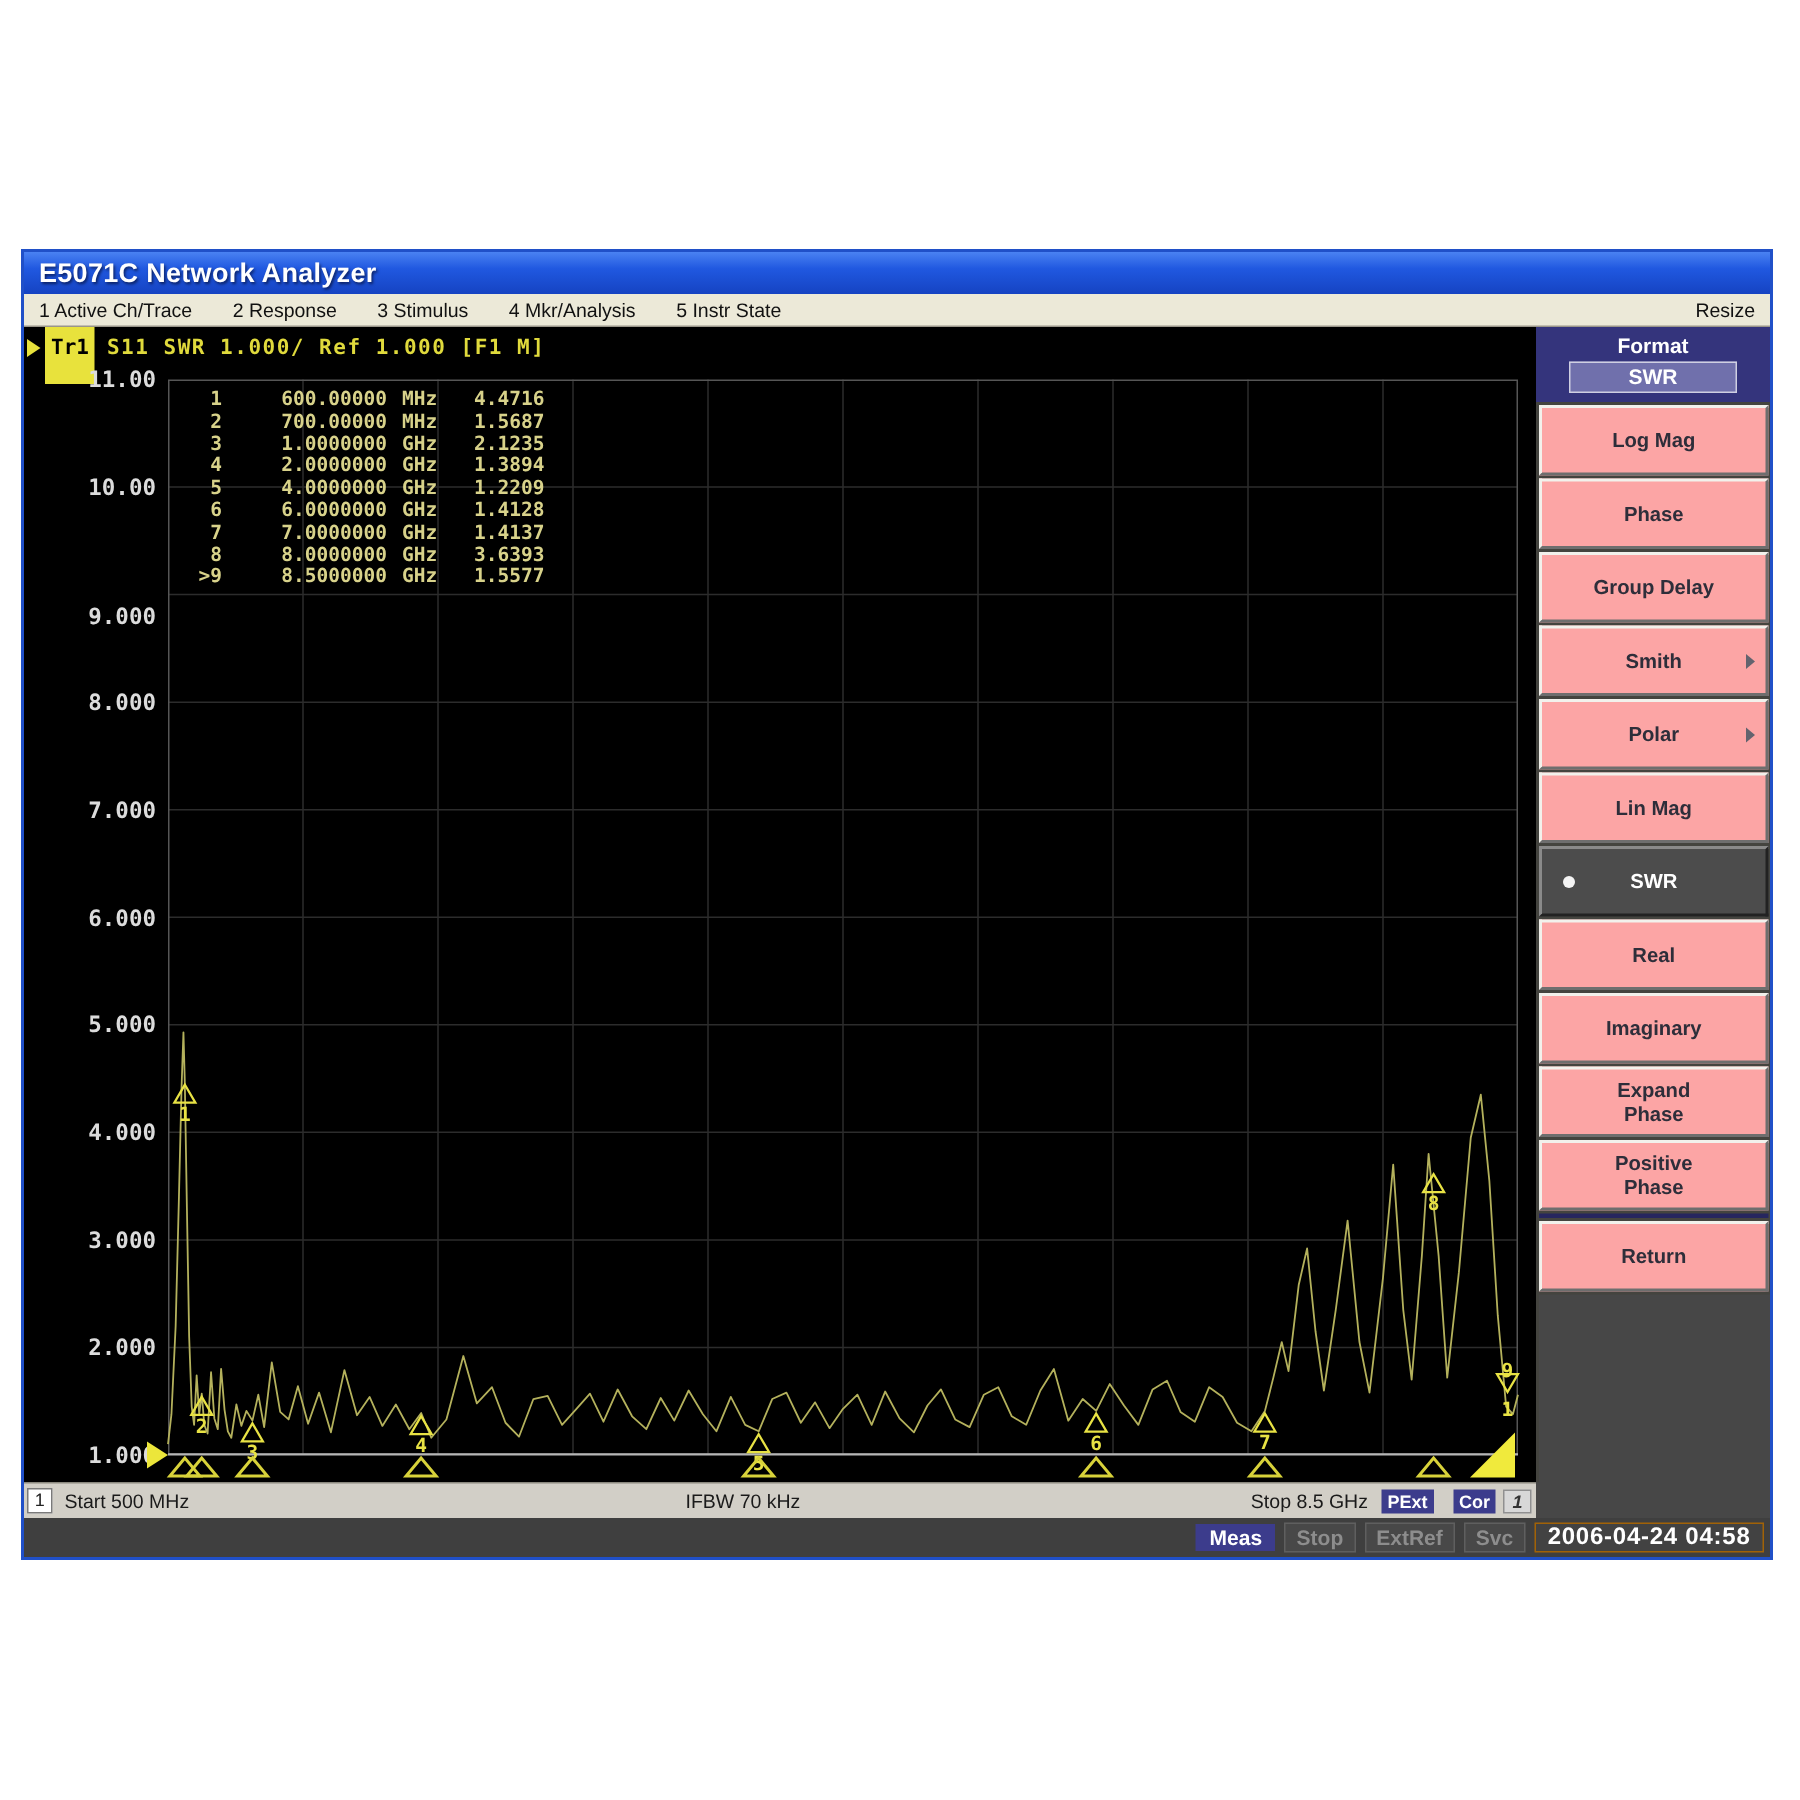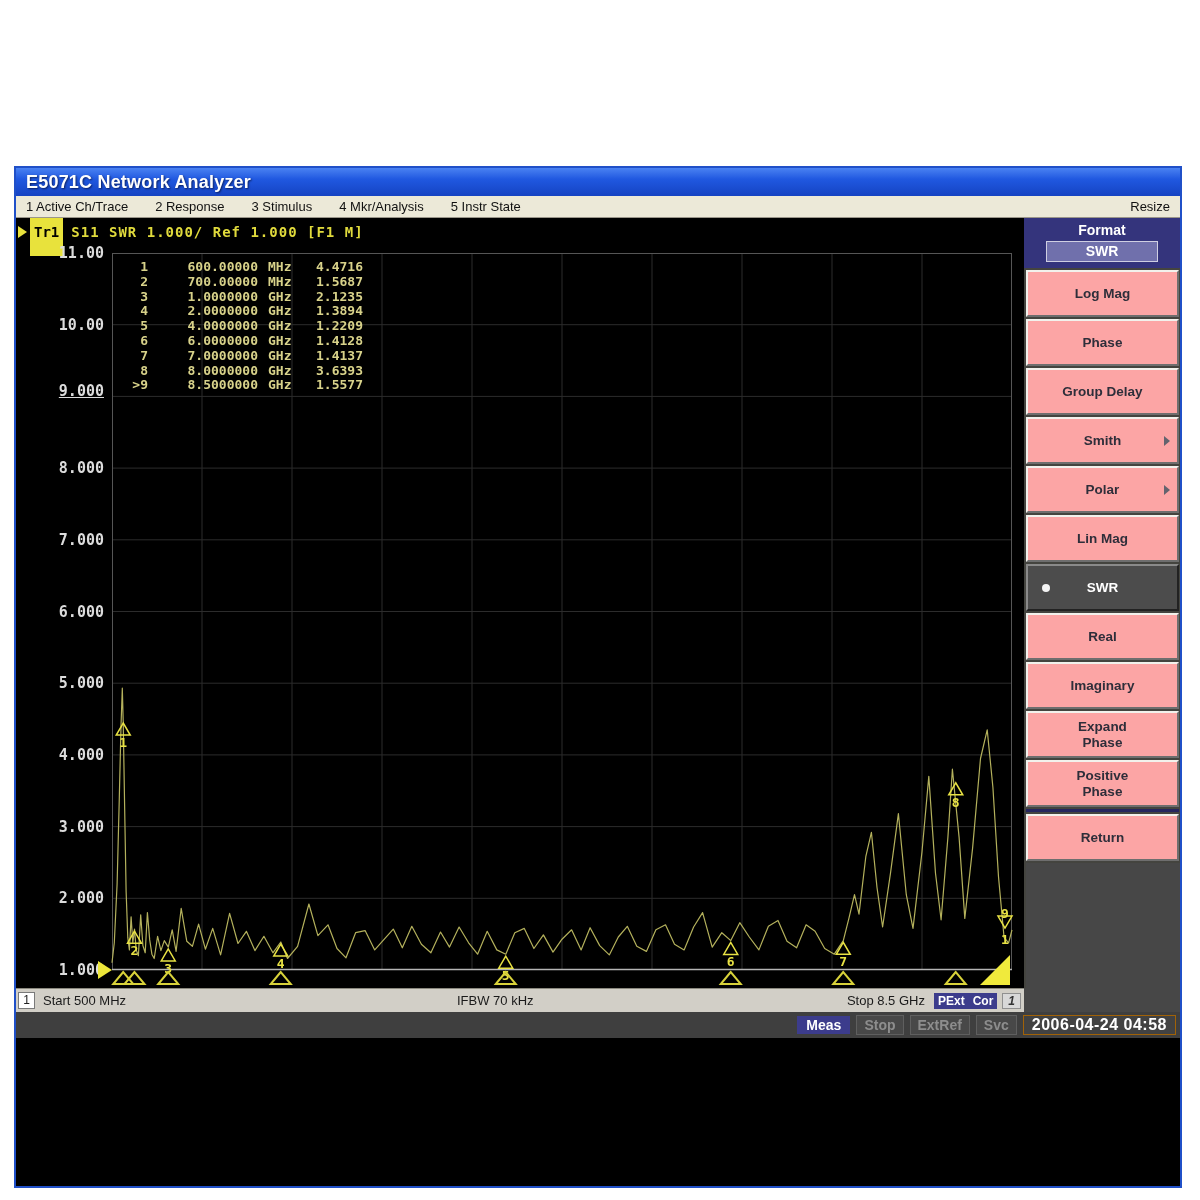--- a/index.html
+++ b/index.html
@@ -1,17 +1,17 @@
 <!DOCTYPE html>
 <html><head>
 <meta charset="utf-8">
 <style>
   * { margin:0; padding:0; box-sizing:border-box; }
   html,body { width:1200px; height:1200px; background:#ffffff; font-family:"Liberation Sans", sans-serif; }
-  .window { position:absolute; left:14px; top:166px; width:1168px; height:1022px; border:2px solid #2050c8; background:#000; }
+  .window { position:absolute; left:14px; top:166px; width:1168px; height:874px; border:2px solid #2050c8; background:#000; }
   
   .titlebar { height:28px; background:linear-gradient(180deg,#4a82f2 0%,#2058e0 40%,#1543c2 100%); color:#fff;
               font-weight:bold; font-size:18px; line-height:28px; padding-left:10px;
               text-shadow:1px 1px 2px rgba(0,0,20,.6); letter-spacing:0.2px; }
   
   .menubar { height:22px; background:#ece9d8; display:flex; align-items:center; font-size:13px; color:#111;
              padding-left:10px; border-bottom:1px solid #9a968a; }
   .menu-item { margin-right:27px; white-space:nowrap; }
   .menu-resize { margin-left:auto; padding-right:10px; }
   
@@ -98,21 +98,21 @@
 
       <div class="trace-line">
         <span class="tr-arrow"></span>
         <span class="tr1-box">Tr1</span>
         <span class="trace-text">S11 SWR 1.000/ Ref 1.000 [F1 M]</span>
       </div>
 
       <div id="ylabels">
           <div class="ylab" style="top: 25px;">11.00</div>
           <div class="ylab" style="top: 96.7px;">10.00</div>
-          <div class="ylab" style="top: 163px; text-decoration: underline;">9.000</div>
+          <div class="ylab" style="top: 183px;">9.000</div>
           <div class="ylab" style="top: 240.1px;">8.000</div>
           <div class="ylab" style="top: 311.8px;">7.000</div>
           <div class="ylab" style="top: 383.5px;">6.000</div>
           <div class="ylab" style="top: 455.2px;">5.000</div>
           <div class="ylab" style="top: 526.9px;">4.000</div>
           <div class="ylab" style="top: 598.6px;">3.000</div>
           <div class="ylab" style="top: 670.3px;">2.000</div>
           <div class="ylab" style="top: 742px;">1.000</div>
         </div>
 
@@ -281,21 +281,21 @@
     </div>
   </div>
 
   <div class="statusrow">
     <div class="statusbar">
       <span class="chan-box">1</span>
       <span>Start 500 MHz</span>
       <span class="sb-ifbw">IFBW 70 kHz</span>
       <span class="sb-right">
         <span>Stop 8.5 GHz</span>
-        <span id="sb-badges"><span class="badge" style="margin-left: 4px;">PExt</span><span class="badge" style="margin-left: 0;">Cor</span></span>
+        <span id="sb-badges"><span class="badge" style="margin-left: 4px;">PExt</span><span class="badge" style="margin-left: 13px;">Cor</span></span>
         <span class="sb-ind">1</span>
       </span>
     </div>
     <div class="status-filler"></div>
   </div>
 
   <div class="bottombar">
     <div class="bb-right">
       <span class="bb-meas">Meas</span>
       <span class="bb-dim">Stop</span>

